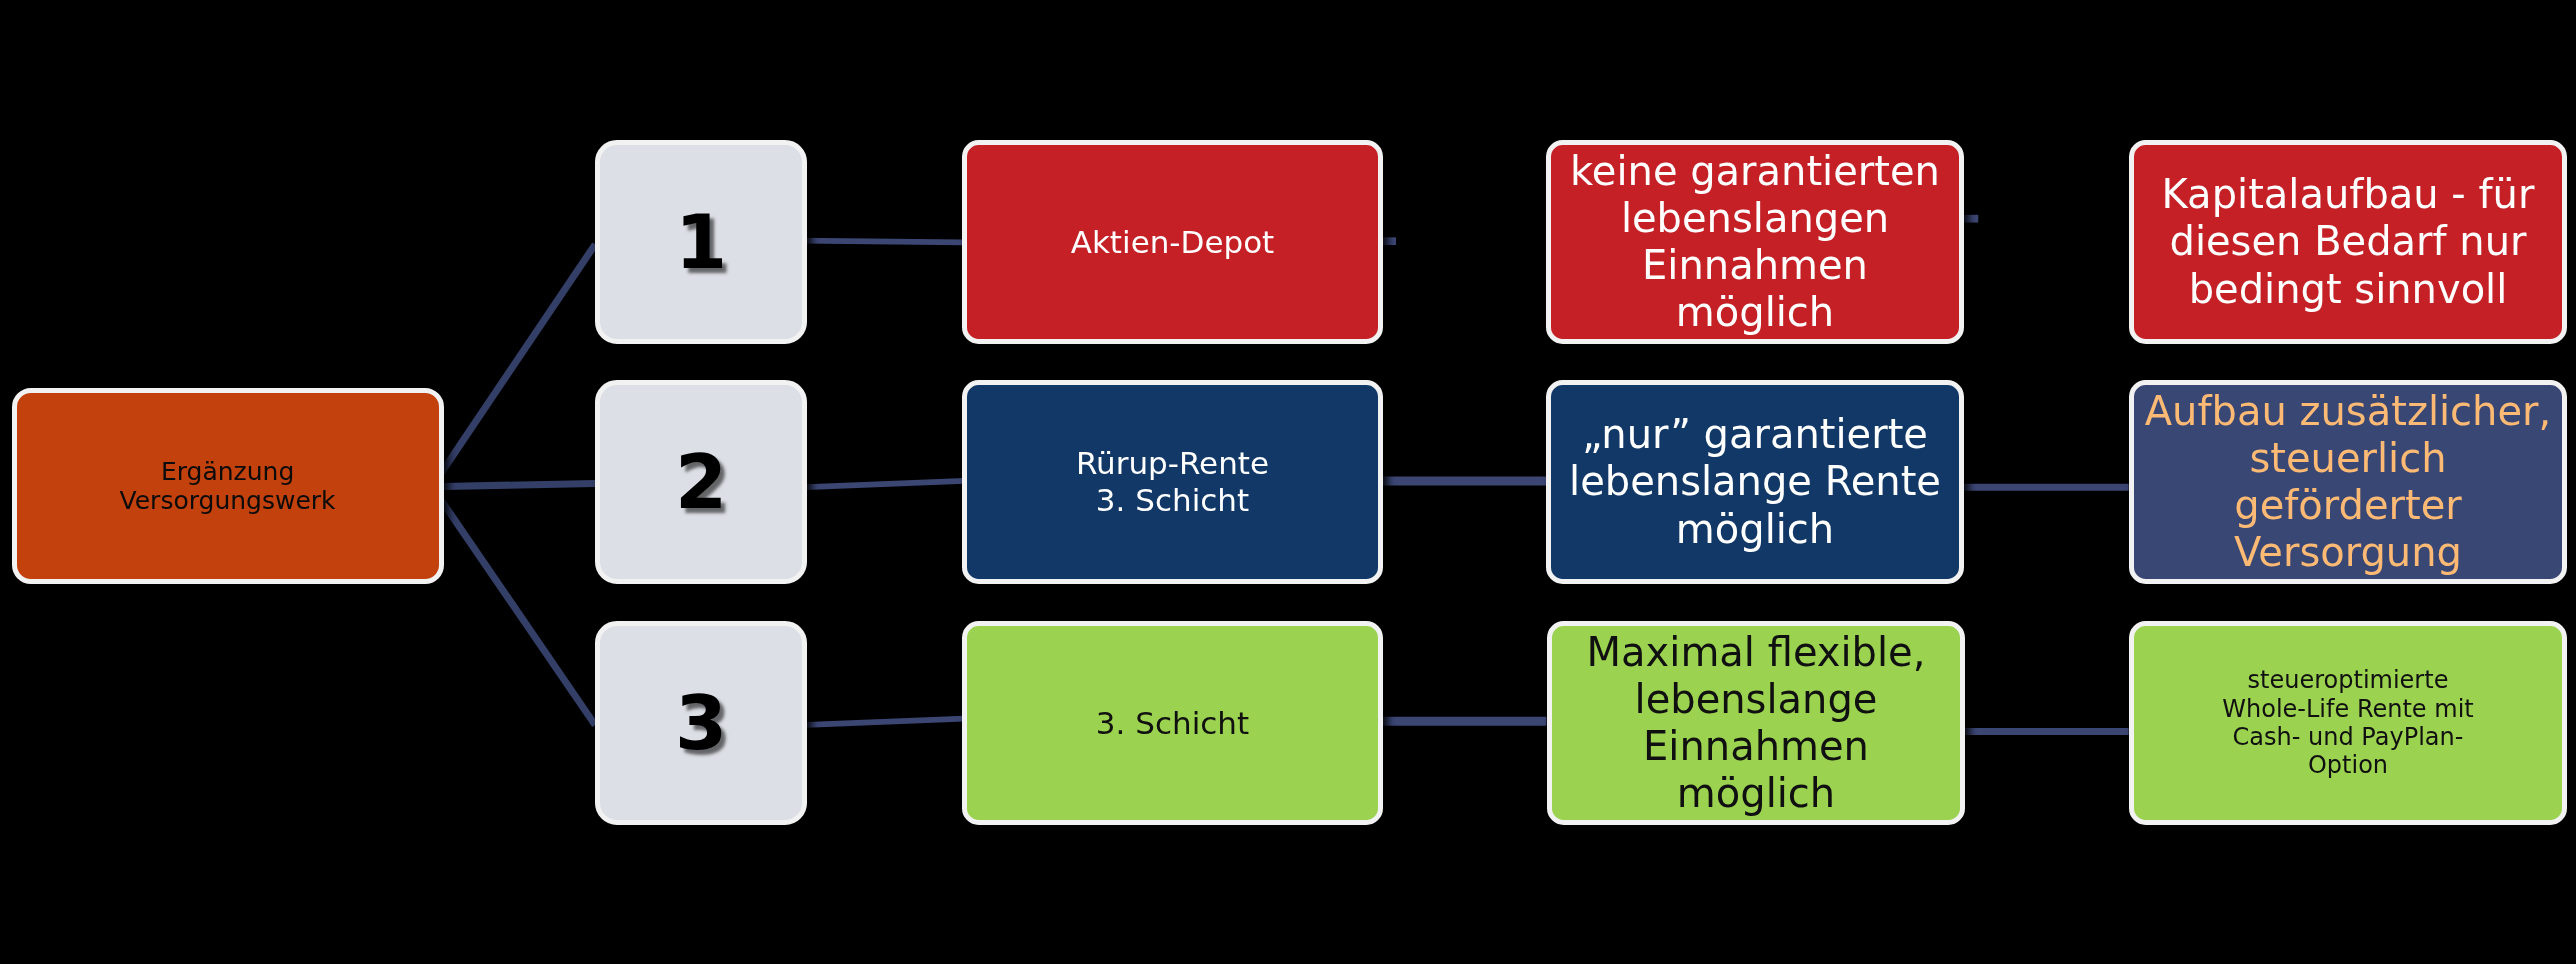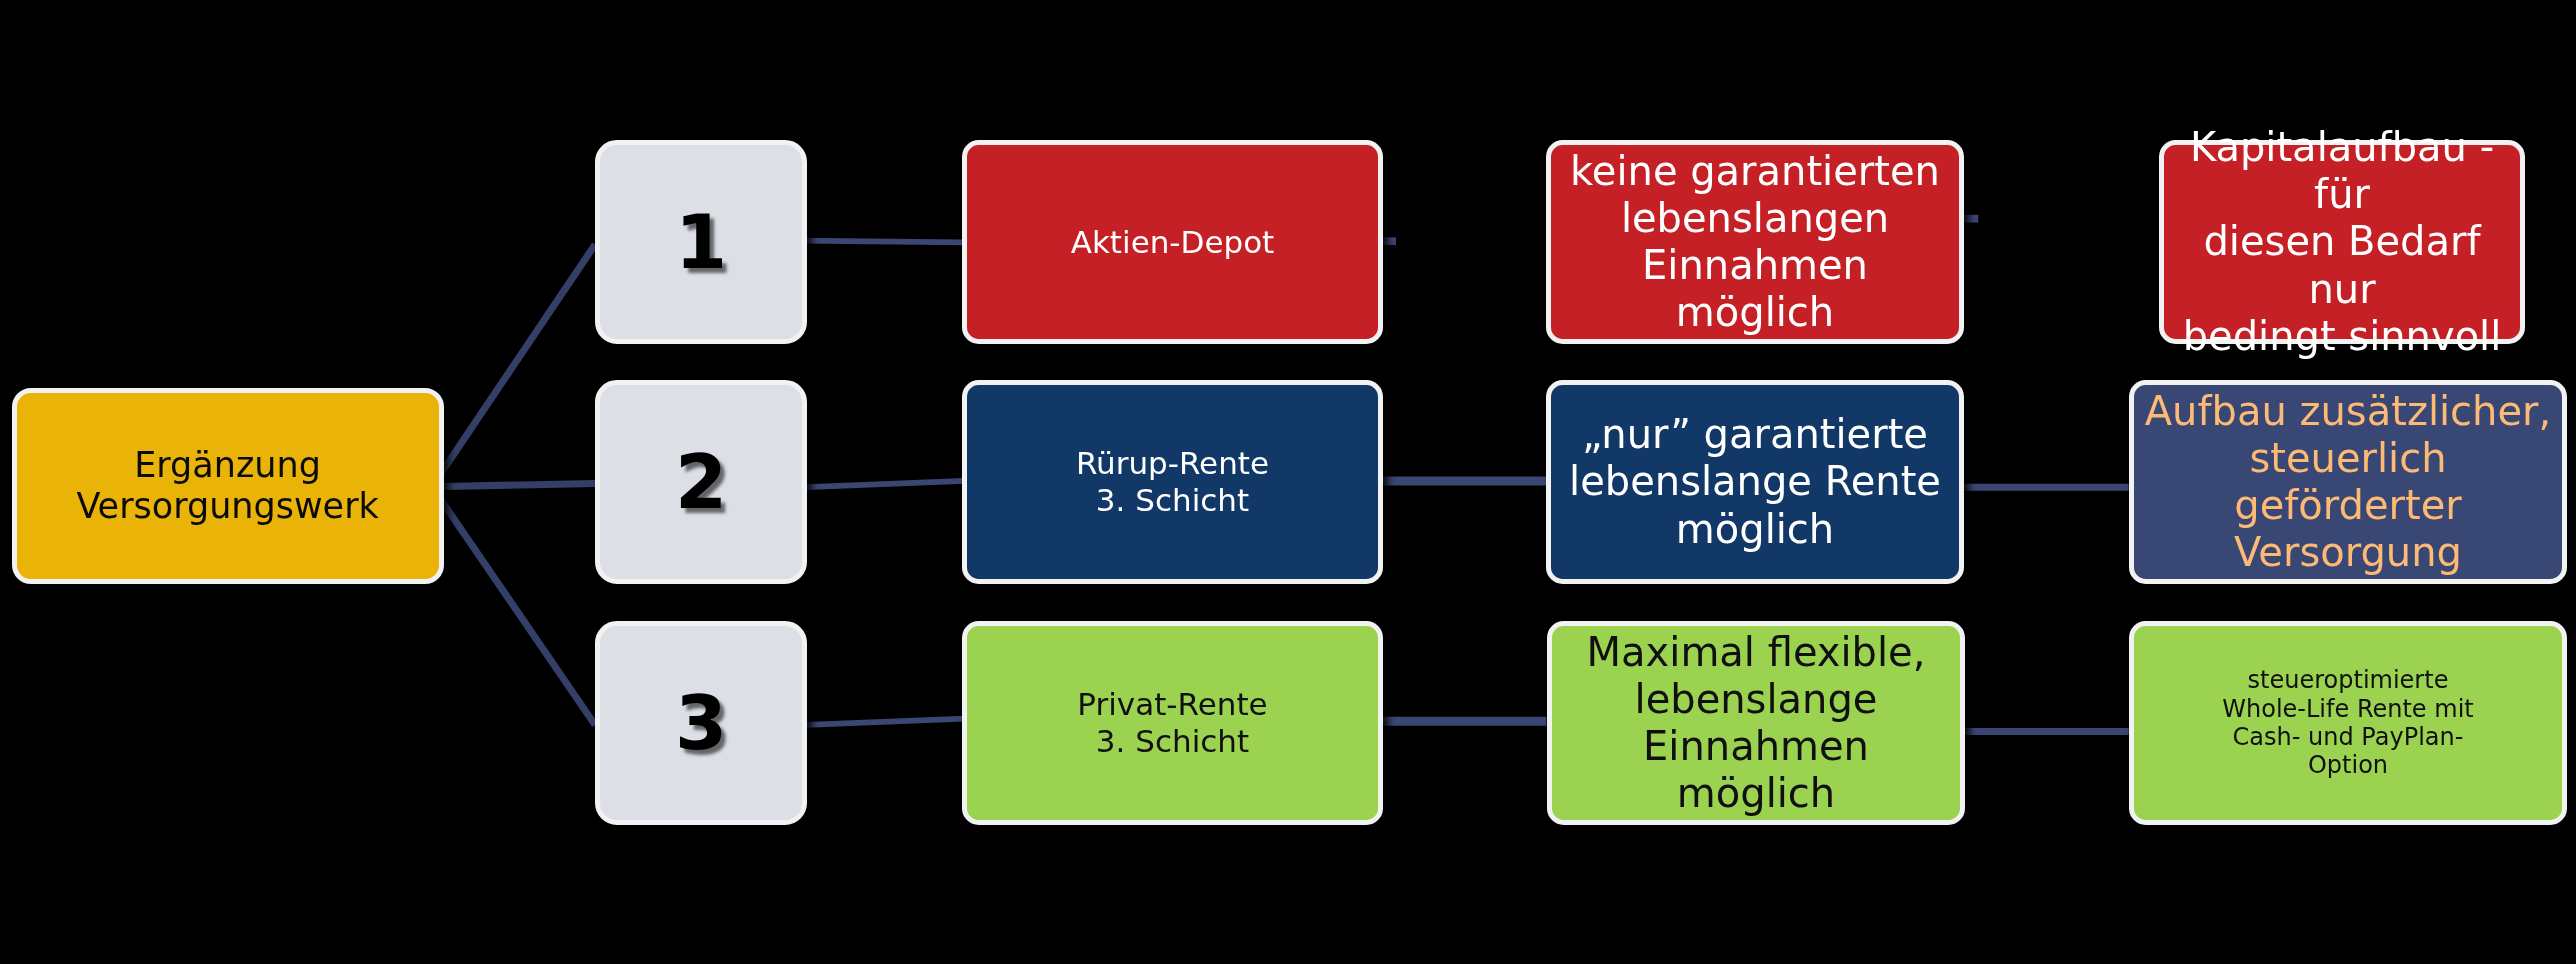--- a/index.html
+++ b/index.html
@@ -40,23 +40,23 @@
     box-shadow: 4.5px 5.8px 7px rgba(0,0,0,0.85);
     line-height: 1.18;
     padding: 2.6px 9px;
   }
 
   .node .txt { display: block; width: 100%; }
   .node .txt span { display: block; }
 
   
   .node.root {
-    background: #eab308;
+    background: #c2410c;
     color: #0b0b0b;
-    font-size: 35px;
+    font-size: 25px;
     font-weight: 400;
     border-radius: 19px;
   }
 
   
   .node.step {
     background: #dcdfe5;
     color: #000000;
     font-size: 75px;
     font-weight: 700;
@@ -119,21 +119,21 @@
       <span>Aktien-Depot</span>
     </span>
   </div>
   <div class="node red leaf" style="left:1546px; top:140px; width:418px; height:204px;">
     <span class="txt">
       <span>keine garantierten</span>
       <span>lebenslangen</span>
       <span>Einnahmen möglich</span>
     </span>
   </div>
-  <div class="node red leaf" style="left:2129px; top:140px; width:366px; height:204px;margin-left:30px;">
+  <div class="node red leaf" style="left:2129px; top:140px; width:438px; height:204px;">
     <span class="txt">
       <span>Kapitalaufbau - für</span>
       <span>diesen Bedarf nur</span>
       <span>bedingt sinnvoll</span>
     </span>
   </div>
 
   <div class="node blue mid" style="left:962px; top:380px; width:421px; height:204px;">
     <span class="txt">
       <span>Rürup-Rente</span>
@@ -150,21 +150,20 @@
   <div class="node slate leaf" style="left:2129px; top:380px; width:438px; height:204px;">
     <span class="txt">
       <span>Aufbau zusätzlicher,</span>
       <span>steuerlich geförderter</span>
       <span>Versorgung</span>
     </span>
   </div>
 
   <div class="node green mid" style="left:962px; top:621px; width:421px; height:204px;">
     <span class="txt">
-      <span>Privat-Rente</span>
       <span>3. Schicht</span>
     </span>
   </div>
   <div class="node green leaf" style="left:1547px; top:621px; width:418px; height:204px;">
     <span class="txt">
       <span>Maximal flexible,</span>
       <span>lebenslange</span>
       <span>Einnahmen möglich</span>
     </span>
   </div>

